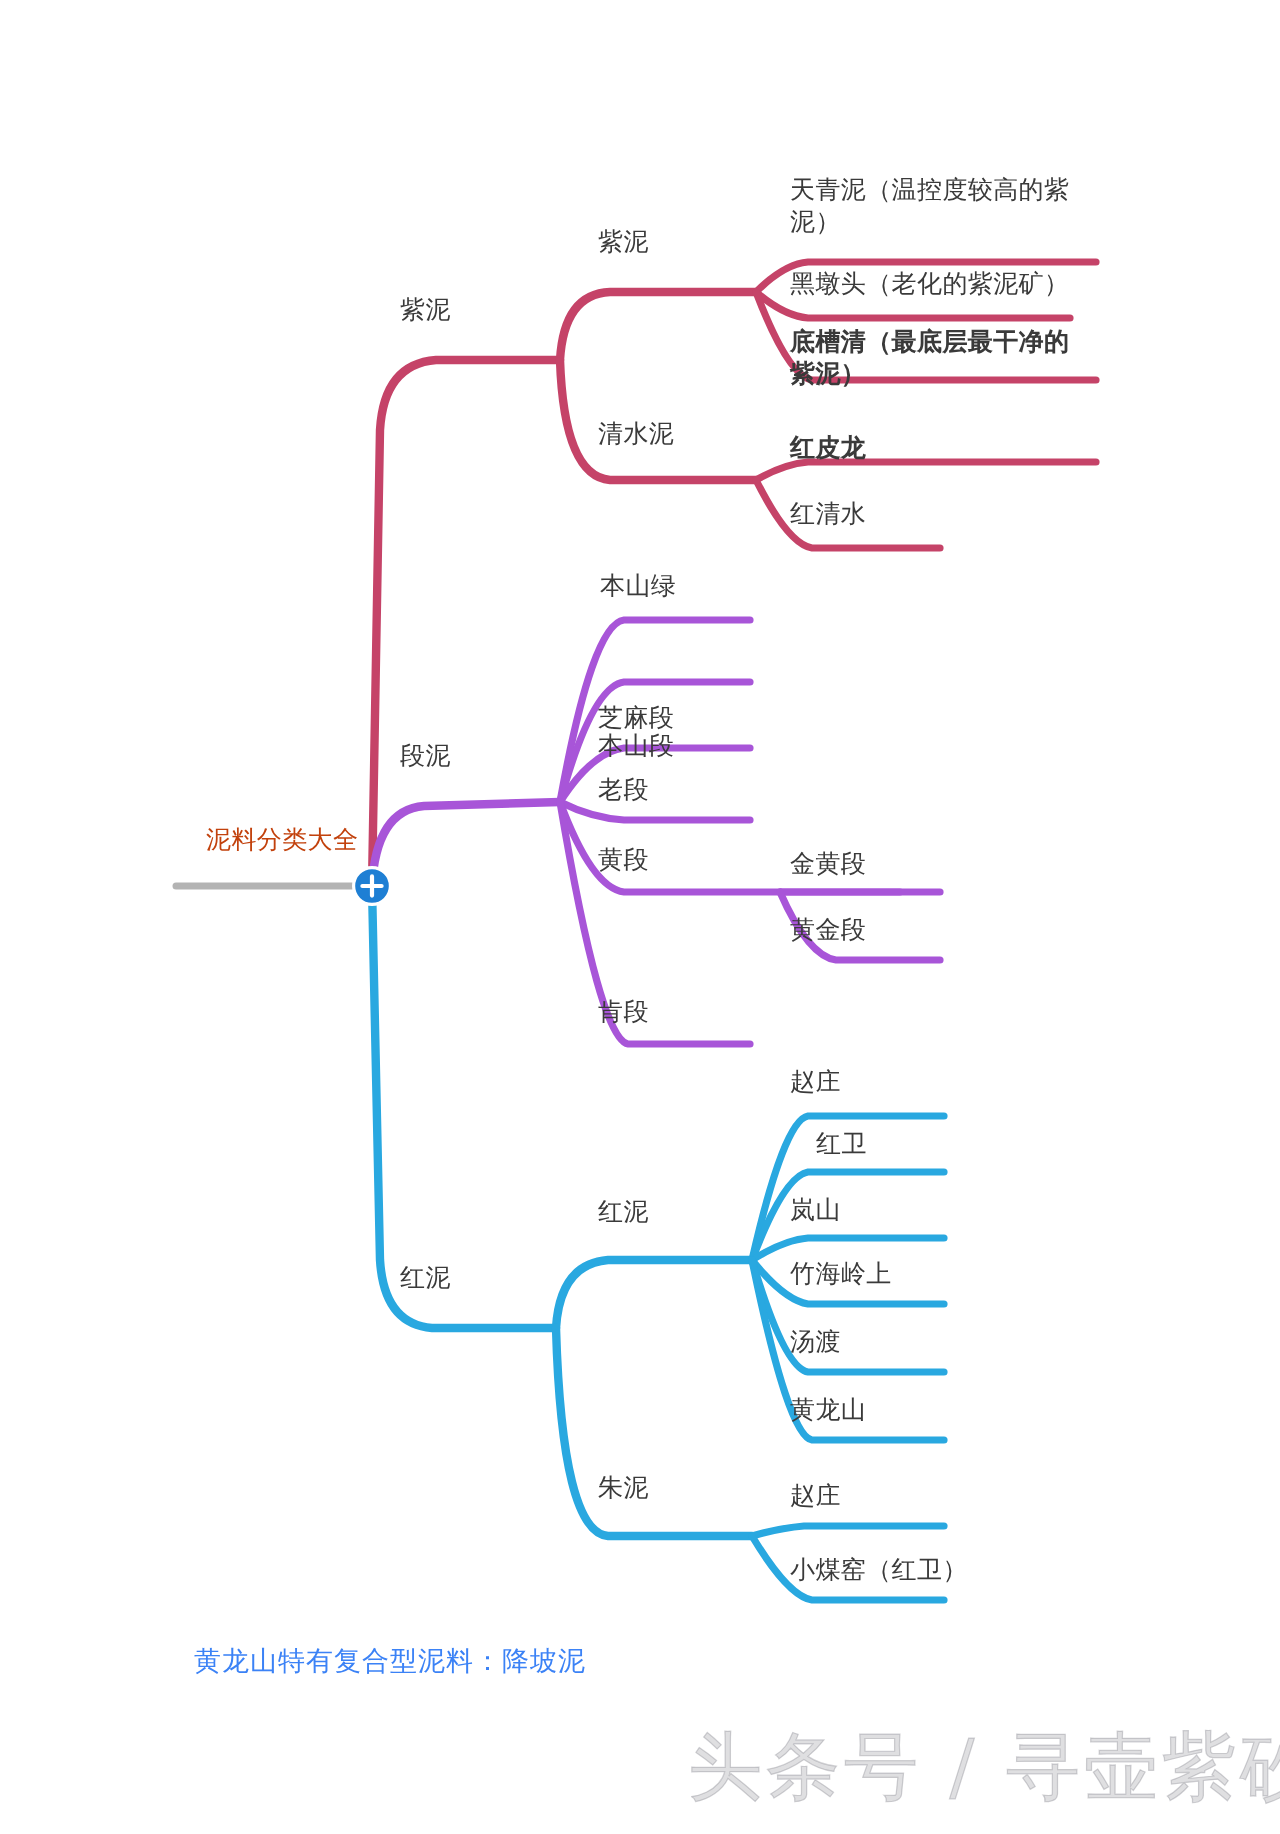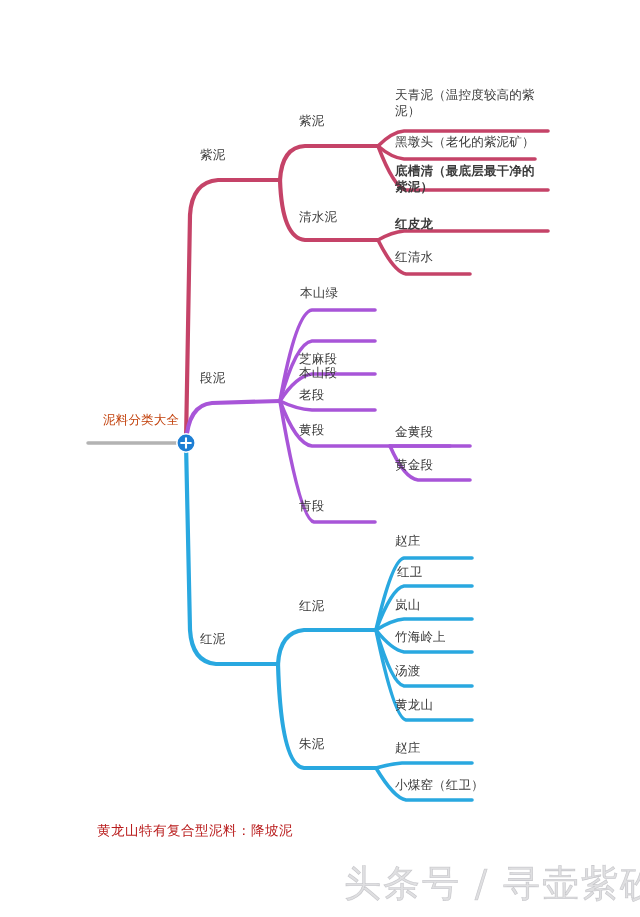--- a/index.html
+++ b/index.html
@@ -22,21 +22,21 @@
     letter-spacing:0.2px;
   }
   .lbl.root{
     font-size:12.5px;color:#c2410c;
   }
   .lbl.wrap2{width:150px;}
   .footnote{
     position:absolute;
     left:97px;top:822px;
     font-size:13.5px;
-    color:#b91c1c;
+    color:#3b82f6;
     letter-spacing:0.5px;
   }
   .watermark{
     position:absolute;
     left:344px;top:862px;
     font-size:37px;
     line-height:44px;
     color:rgba(150,150,155,0.30);
     font-family:"DejaVu Serif","Liberation Serif",serif;
     letter-spacing:2px;
@@ -132,21 +132,21 @@
 
   <div class="lbl" style="left:395px;top:424px;">金黄段</div>
   <div class="lbl" style="left:395px;top:457px;">黄金段</div>
 
   <div class="lbl" style="left:200px;top:631px;">红泥</div>
 
   <div class="lbl" style="left:299px;top:598px;">红泥</div>
   <div class="lbl" style="left:299px;top:736px;">朱泥</div>
 
   <div class="lbl" style="left:395px;top:533px;">赵庄</div>
-  <div class="lbl" style="left:397px;top:564px;">红卫</div>
+  <div class="lbl" style="left:408px;top:564px;">红卫</div>
   <div class="lbl" style="left:395px;top:597px;">岚山</div>
   <div class="lbl" style="left:395px;top:629px;">竹海岭上</div>
   <div class="lbl" style="left:395px;top:663px;">汤渡</div>
   <div class="lbl" style="left:395px;top:697px;">黄龙山</div>
 
   <div class="lbl" style="left:395px;top:740px;">赵庄</div>
   <div class="lbl" style="left:395px;top:777px;">小煤窑（红卫）</div>
 
   <div class="footnote">黄龙山特有复合型泥料：降坡泥</div>
 

